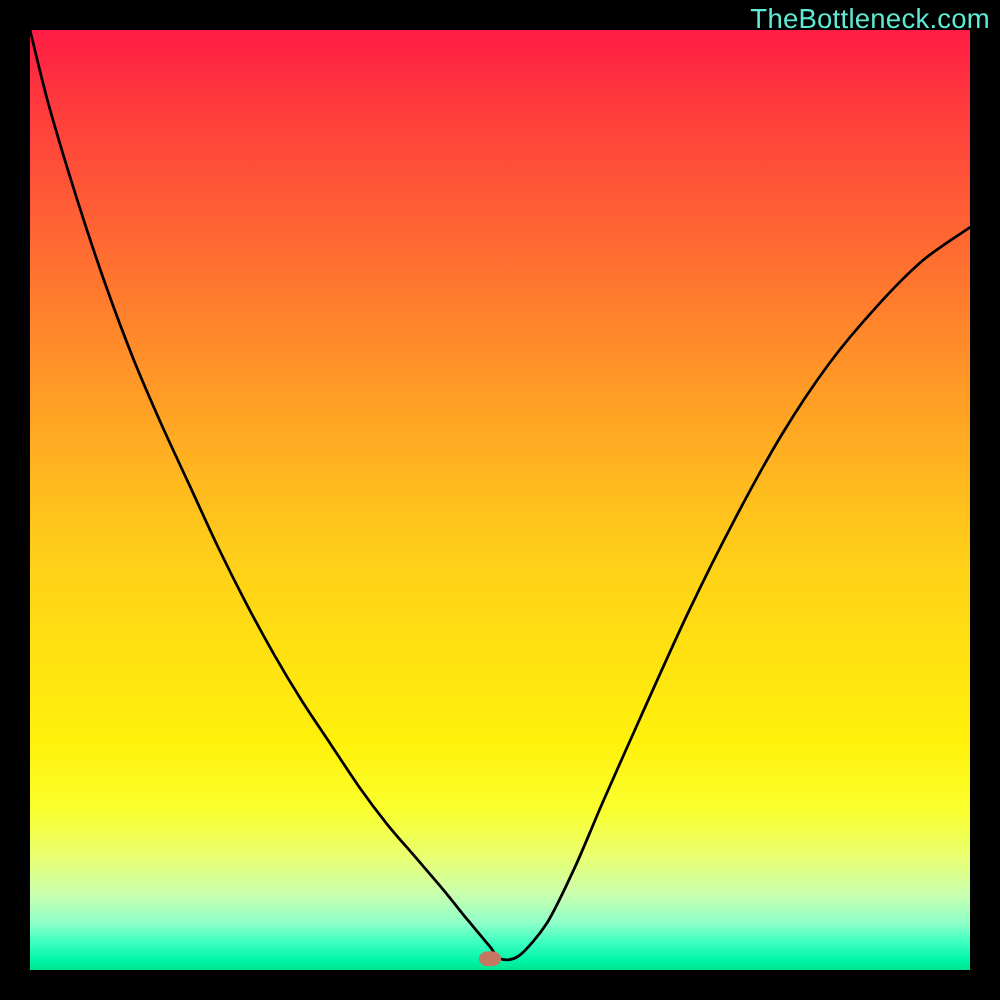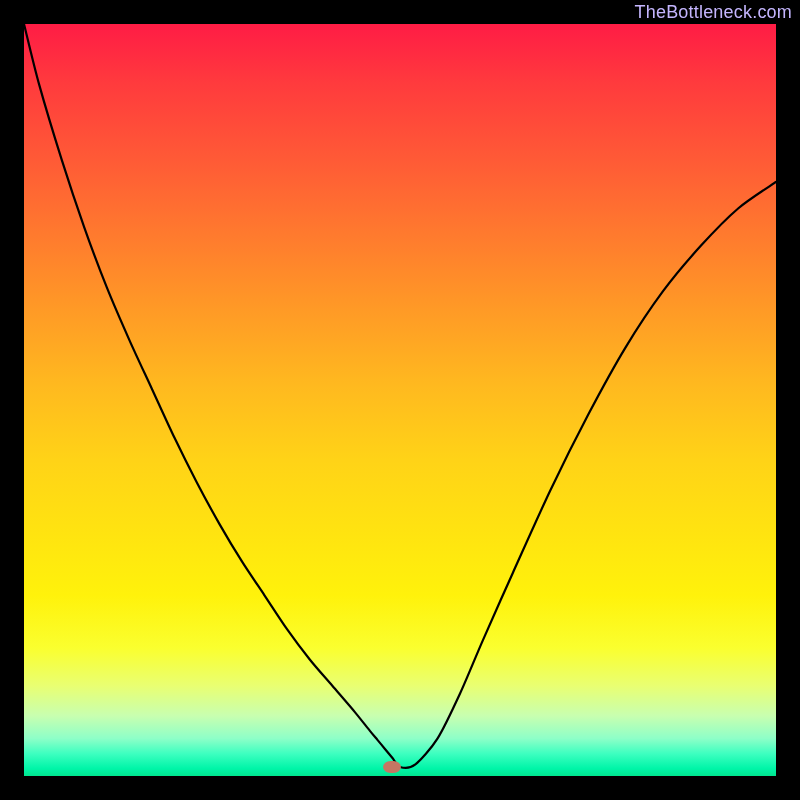--- a/index.html
+++ b/index.html
@@ -57,22 +57,22 @@
     height: 12px;
     background: #c57763;
     border-radius: 50% / 60%;
     transform: translate(-50%, -50%);
     pointer-events: none;
   }
   .watermark {
     position: absolute;
     top: 2px;
     right: 8px;
-    color: #c4b5fd;
-    font-size: 18px;
+    color: #5eead4;
+    font-size: 22px;
     letter-spacing: 0.2px;
     user-select: none;
   }
 </style>
 </head>
 <body>
 
 <div class="frame">
   <div class="watermark">TheBottleneck.com</div>
   <div class="plot">

